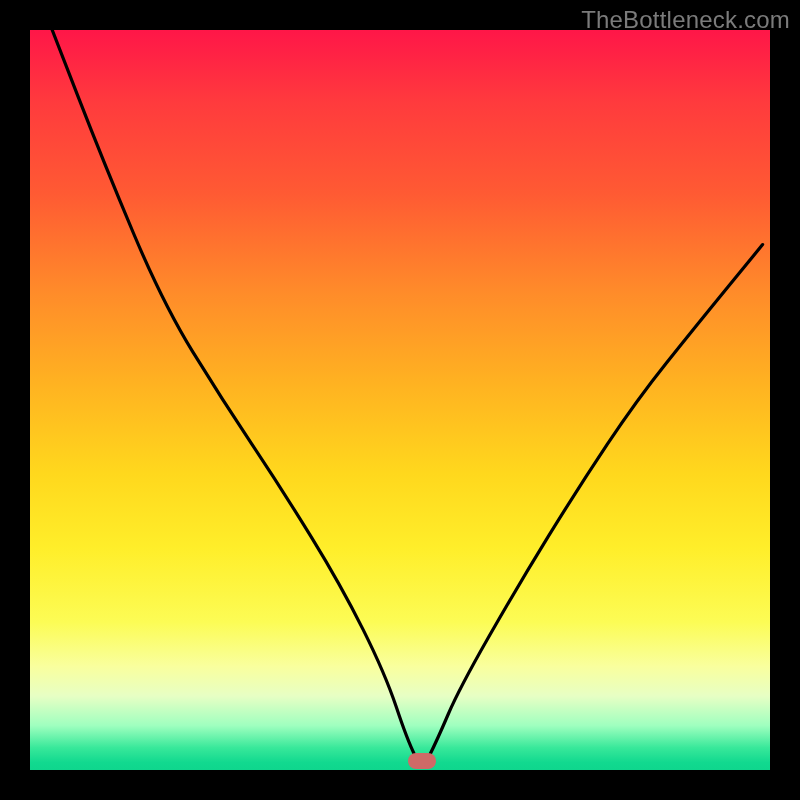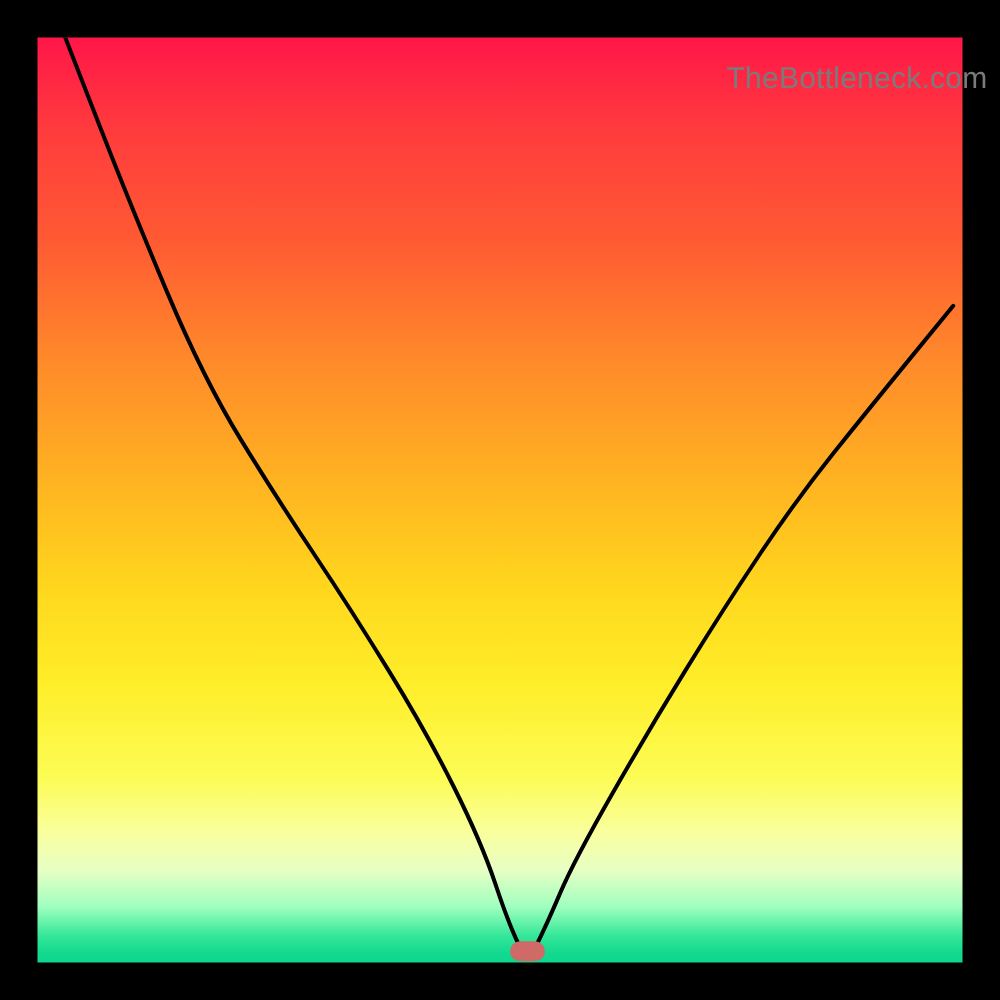--- a/index.html
+++ b/index.html
@@ -19,21 +19,20 @@
   }
   .watermark {
     position: absolute;
     top: 6px;
     right: 10px;
     color: #7b7b7b;
     font-size: 24px;
     font-weight: 500;
     letter-spacing: 0.2px;
     z-index: 30;
-    margin-top: 43px;
   }
   .plot {
     position: absolute;
     left: 30px;
     top: 30px;
     width: 740px;
     height: 740px;
     background: linear-gradient(
       to bottom,
       #ff1648 0%,

